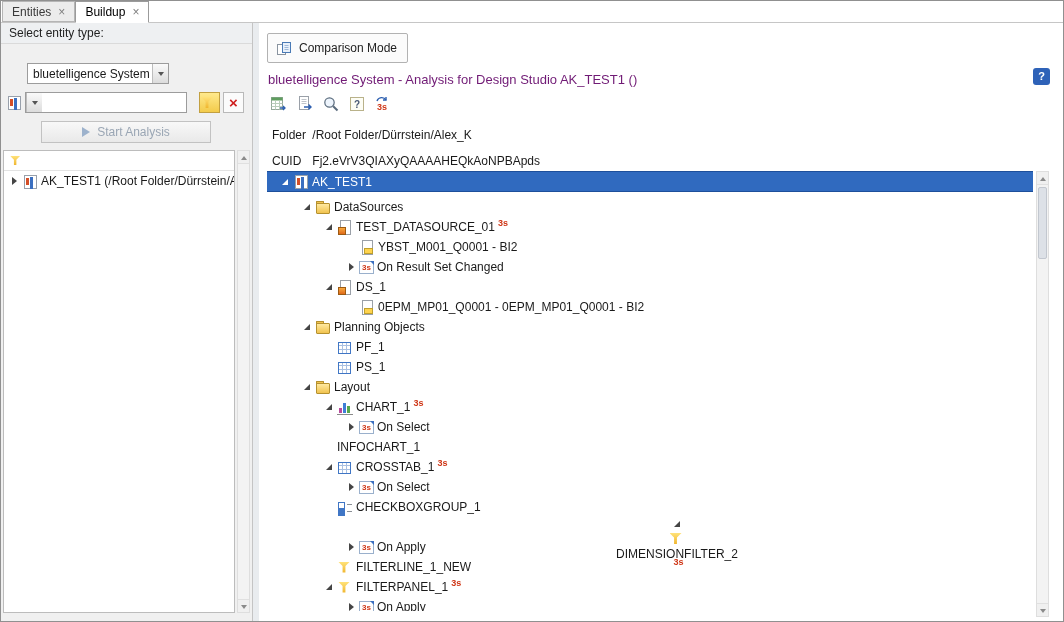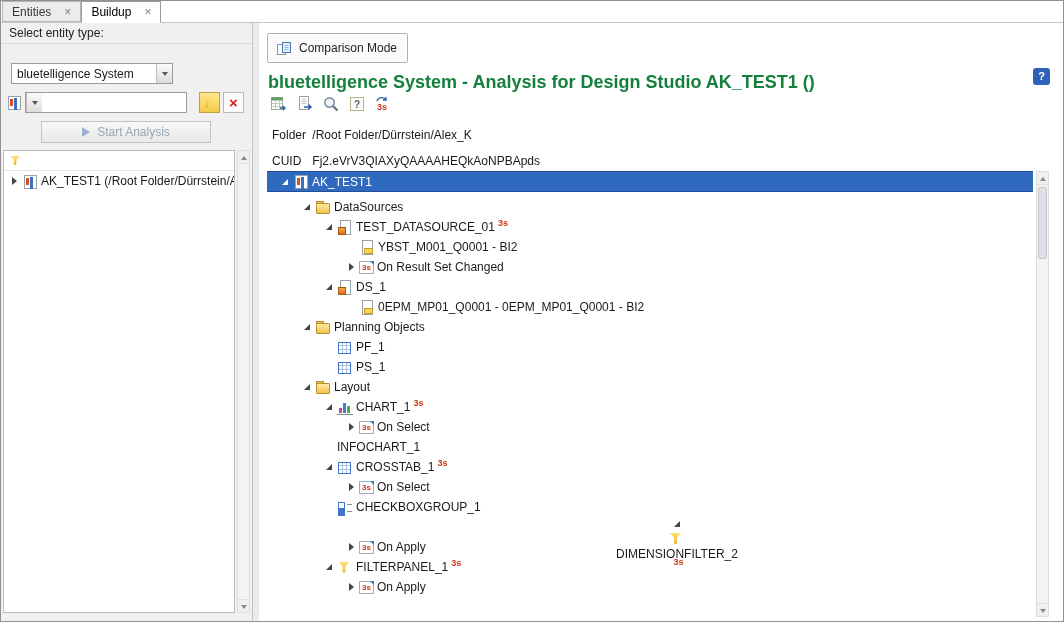--- a/index.html
+++ b/index.html
@@ -1,54 +1,54 @@
 <!DOCTYPE html>
 <html><head>
 <meta charset="utf-8">
 <style>
   * { box-sizing: border-box; margin: 0; padding: 0; }
   body { background:#d4d4d4; font-family:"Liberation Sans","DejaVu Sans",sans-serif; font-size:12px; color:#1a1a1a; }
   .app { position:relative; width:1064px; height:622px; background:#f0f0f0; border:1px solid #909090; overflow:hidden; }
 
   
   .tabstrip { height:22px; background:#fff; border-bottom:1px solid #c6c6c6; display:flex; align-items:stretch; padding-left:1px; }
-  .tab { display:flex; align-items:center; gap:13px; padding:0 9px; border:1px solid #b5b5b5; background:#ececec; color:#3a3a3a; cursor:default; position:relative; }
+  .tab { display:flex; align-items:center; gap:7px; padding:0 9px; border:1px solid #b5b5b5; background:#ececec; color:#3a3a3a; cursor:default; position:relative; }
   .tab.active { background:#fff; border-color:#9b9b9b; border-bottom:1px solid #fff; margin-bottom:-1px; z-index:2; color:#000; }
   .tclose { color:#808080; font-size:12px; line-height:1; }
 
   .main { display:flex; height:598px; }
 
   
   .left { position:relative; width:252px; background:#f0f0f0; border-right:1px solid #c4c4c4; flex:0 0 252px; }
   .lheader { position:absolute; left:0; right:0; top:0; height:21px; line-height:20px; padding-left:8px; background:#eef0f2; border-bottom:1px solid #dadada; color:#222; }
   .combo { position:absolute; height:21px; display:flex; border:1px solid #9c9c9c; background:#fff; }
   .cval { flex:1; padding:3px 5px 0 5px; white-space:nowrap; overflow:hidden; }
   .cbtn { width:16px; border-left:1px solid #bdbdbd; background:linear-gradient(#fafafa,#dcdcdc); display:flex; align-items:center; justify-content:center; }
   .dna { width:0; height:0; border-top:4px solid #555; border-left:3px solid transparent; border-right:3px solid transparent; }
-  .c1 { left:10px; top:40px; width:162px;justify-content:flex-end; }
+  .c1 { left:26px; top:40px; width:142px;justify-content:flex-end; }
   .c2 { left:24px; top:69px; width:162px; }
   .appico-left { position:absolute; left:5px; top:72px; }
   .sqbtn { position:absolute; width:21px; height:21px; display:flex; align-items:center; justify-content:center; border:1px solid #b9b9b9; }
   .ybtn { left:198px; top:69px; background:linear-gradient(#ffe98c,#f3cb4b); border-color:#c2a041; }
   .xbtn { left:222px; top:69px; background:#fbfbfb; }
   .redx { color:#cf2020; font-weight:bold; font-size:15px; line-height:1; }
   .startbtn { position:absolute; left:40px; top:98px; width:170px; height:22px; display:flex; align-items:center; justify-content:center; gap:7px; background:linear-gradient(#f8f8f8,#e9e9e9); border:1px solid #c2c2c2; color:#9aa6b4; font-size:12px; }
   .play { width:0; height:0; border-left:8px solid #9db2cc; border-top:5px solid transparent; border-bottom:5px solid transparent; }
   .lgrid { position:absolute; left:2px; top:127px; right:17px; bottom:8px; background:#fff; border:1px solid #bcbcbc; overflow:hidden; }
   .frow { height:20px; border-bottom:1px solid #e3e3e3; display:flex; align-items:center; padding-left:4px; }
   .lrow { height:20px; display:flex; align-items:center; padding-left:4px; }
   .lrowtext { white-space:nowrap; overflow:hidden; flex:1; }
 
   
   .splitter { width:6px; background:#e9ecef; flex:0 0 6px; }
 
   
   .right { position:relative; flex:1; background:#fff; overflow:hidden; }
   .cmpbtn { position:absolute; left:8px; top:10px; height:30px; display:inline-flex; align-items:center; gap:6px; padding:0 10px 0 7px; background:#fbfbfb; border:1px solid #b2b2b2; border-radius:2px; color:#222; }
-  .rtitle { position:absolute; left:9px; top:49px; font-weight:bold; font-size:18px; color:#15803d; }
+  .rtitle { position:absolute; left:9px; top:49px; font-weight:normal; font-size:13px; color:#701a75; }
   .helpbtn { position:absolute; right:13px; top:45px; width:17px; height:17px; background:#2e62b8; color:#fff; border-radius:3px; text-align:center; line-height:17px; font-weight:bold; font-size:11px; }
   .rtoolbar { position:absolute; left:11px; top:73px; display:flex; align-items:center; gap:8px; }
   .tbico { display:inline-flex; width:18px; height:16px; align-items:center; justify-content:center; }
   .inforow { position:absolute; left:13px; }
   .inforow.r1 { top:105px; }
   .inforow.r2 { top:131px; }
   .ilabel { display:inline-block; width:37px; }
   .tree { position:absolute; left:8px; top:148px; right:30px; bottom:10px; overflow:hidden; }
 
   .trow { height:20px; display:flex; align-items:center; white-space:nowrap; }
@@ -318,20 +318,25 @@
             <span class="ico ico-filter"></span>
             <span class="tlabel">DIMENSIONFILTER_2</span>
             <span class="b3s">3s</span>
           </div>
           <div class="trow" style="padding-left: 78px;">
             <span class="tw collapsed"></span>
             <span class="ico ico-3s">3s</span>
             <span class="tlabel">On Apply</span>
           </div>
           <div class="trow" style="padding-left: 56px;">
+            <span class="tw leaf"></span>
+            <span class="ico ico-filter"></span>
+            <span class="tlabel">FILTERLINE_1_NEW</span>
+          </div>
+          <div class="trow" style="padding-left: 56px;">
             <span class="tw expanded"></span>
             <span class="ico ico-filter"></span>
             <span class="tlabel">FILTERPANEL_1</span>
             <span class="b3s">3s</span>
           </div>
           <div class="trow" style="padding-left: 78px;">
             <span class="tw collapsed"></span>
             <span class="ico ico-3s">3s</span>
             <span class="tlabel">On Apply</span>
           </div>

